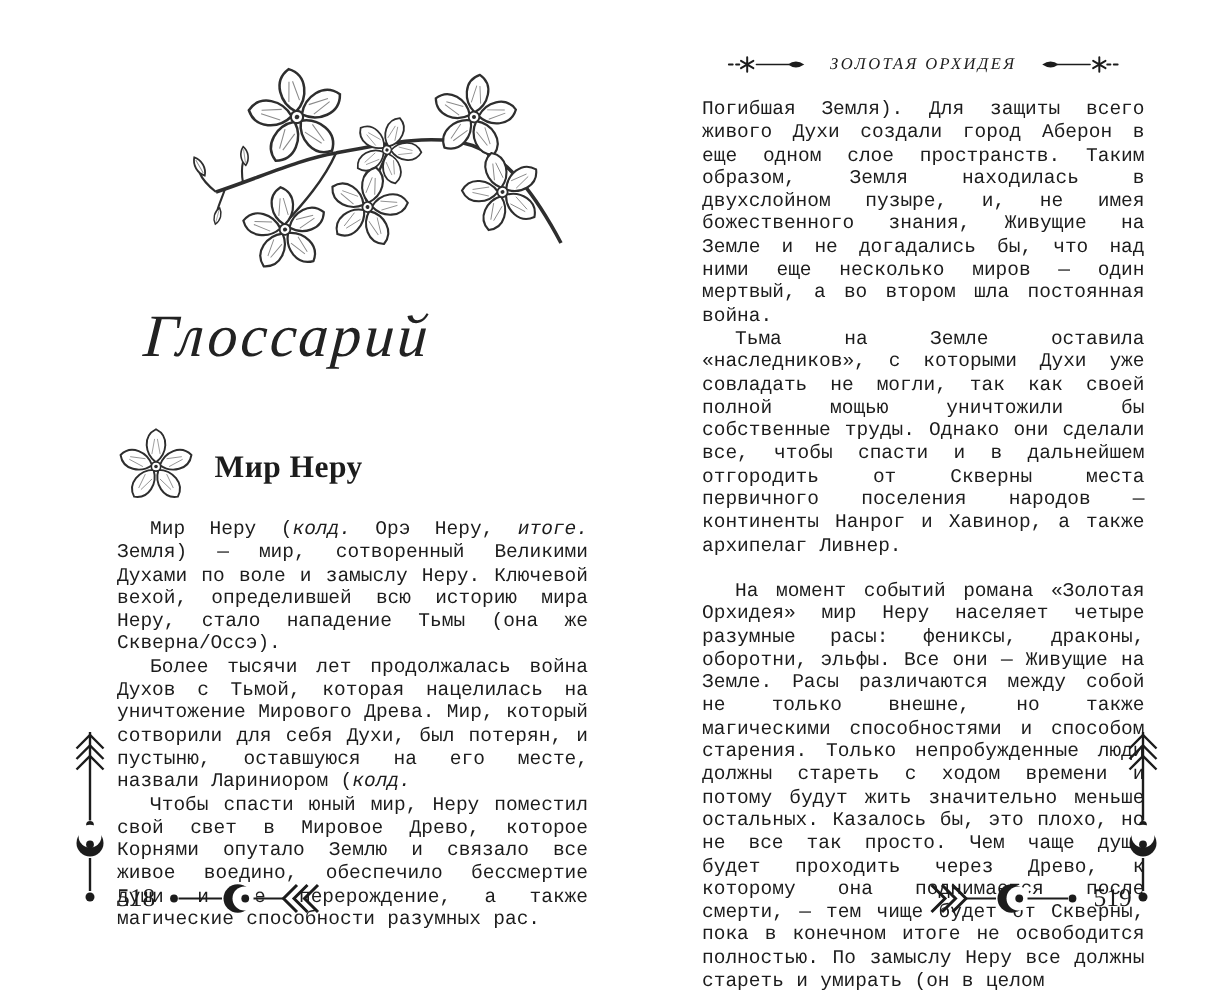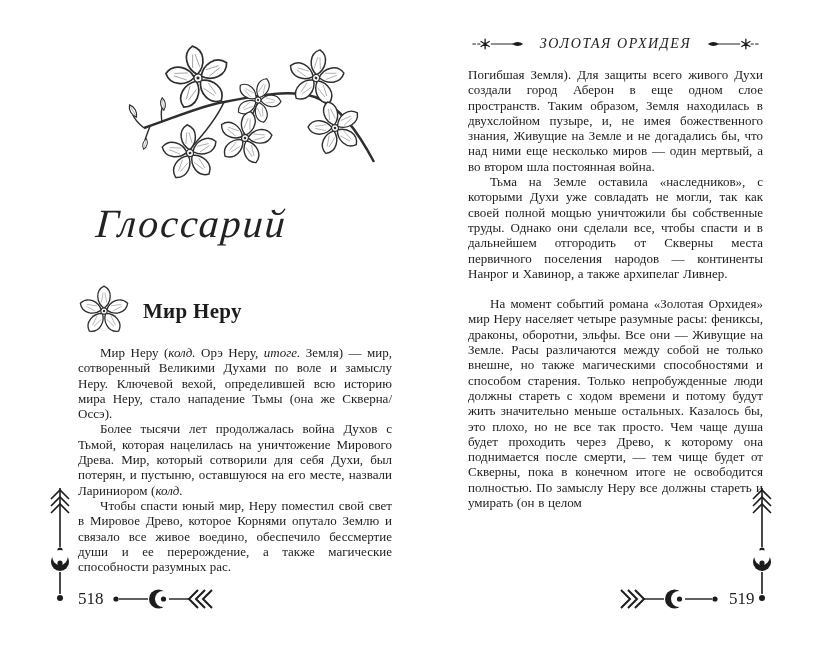--- a/index.html
+++ b/index.html
@@ -21,32 +21,32 @@
     font-size:40px; letter-spacing:2px; color:#222;
     transform:skewX(-4deg);
   }
 
   .section-head { display:flex; align-items:center; gap:13px; margin-top:38px; height:52px; }
   .right-page .section-head { margin-top:20px; }
   .flower-icon { width:52px; height:52px; flex:0 0 auto; }
   .flower-icon svg { width:100%; height:100%; }
   .section-title { font-size:21px; font-weight:bold; margin:0; letter-spacing:.3px; }
 
-  .body-text { margin-top:8px; }
+  .body-text { margin-top:8px;font-family:Liberation Mono, monospace; }
   .right-page > .body-text { margin-top:15px; }
   .body-text p.para {
     margin:0; font-size:13px; line-height:15.3px;
     text-align:justify; text-indent:22px; word-spacing:.4px;
   }
   .body-text p.para.no-indent { text-indent:0; }
 
   
   .running-header {
     display:flex; justify-content:center; align-items:center; gap:9px;
-    font-size:14px; font-style:italic; letter-spacing:1.6px; white-space:nowrap;
+    font-size:11px; font-style:italic; letter-spacing:1.6px; white-space:nowrap;
   }
   .running-header svg { width:62px; height:14px; flex:0 0 auto; }
 
   
   .footer { position:absolute; top:586px; display:flex; align-items:center; gap:7px; font-size:17px; }
   .footer-left  { left:78px; }
   .footer-right { left:612px; }
   .footer svg { width:110px; height:26px; display:block; }
 
   

